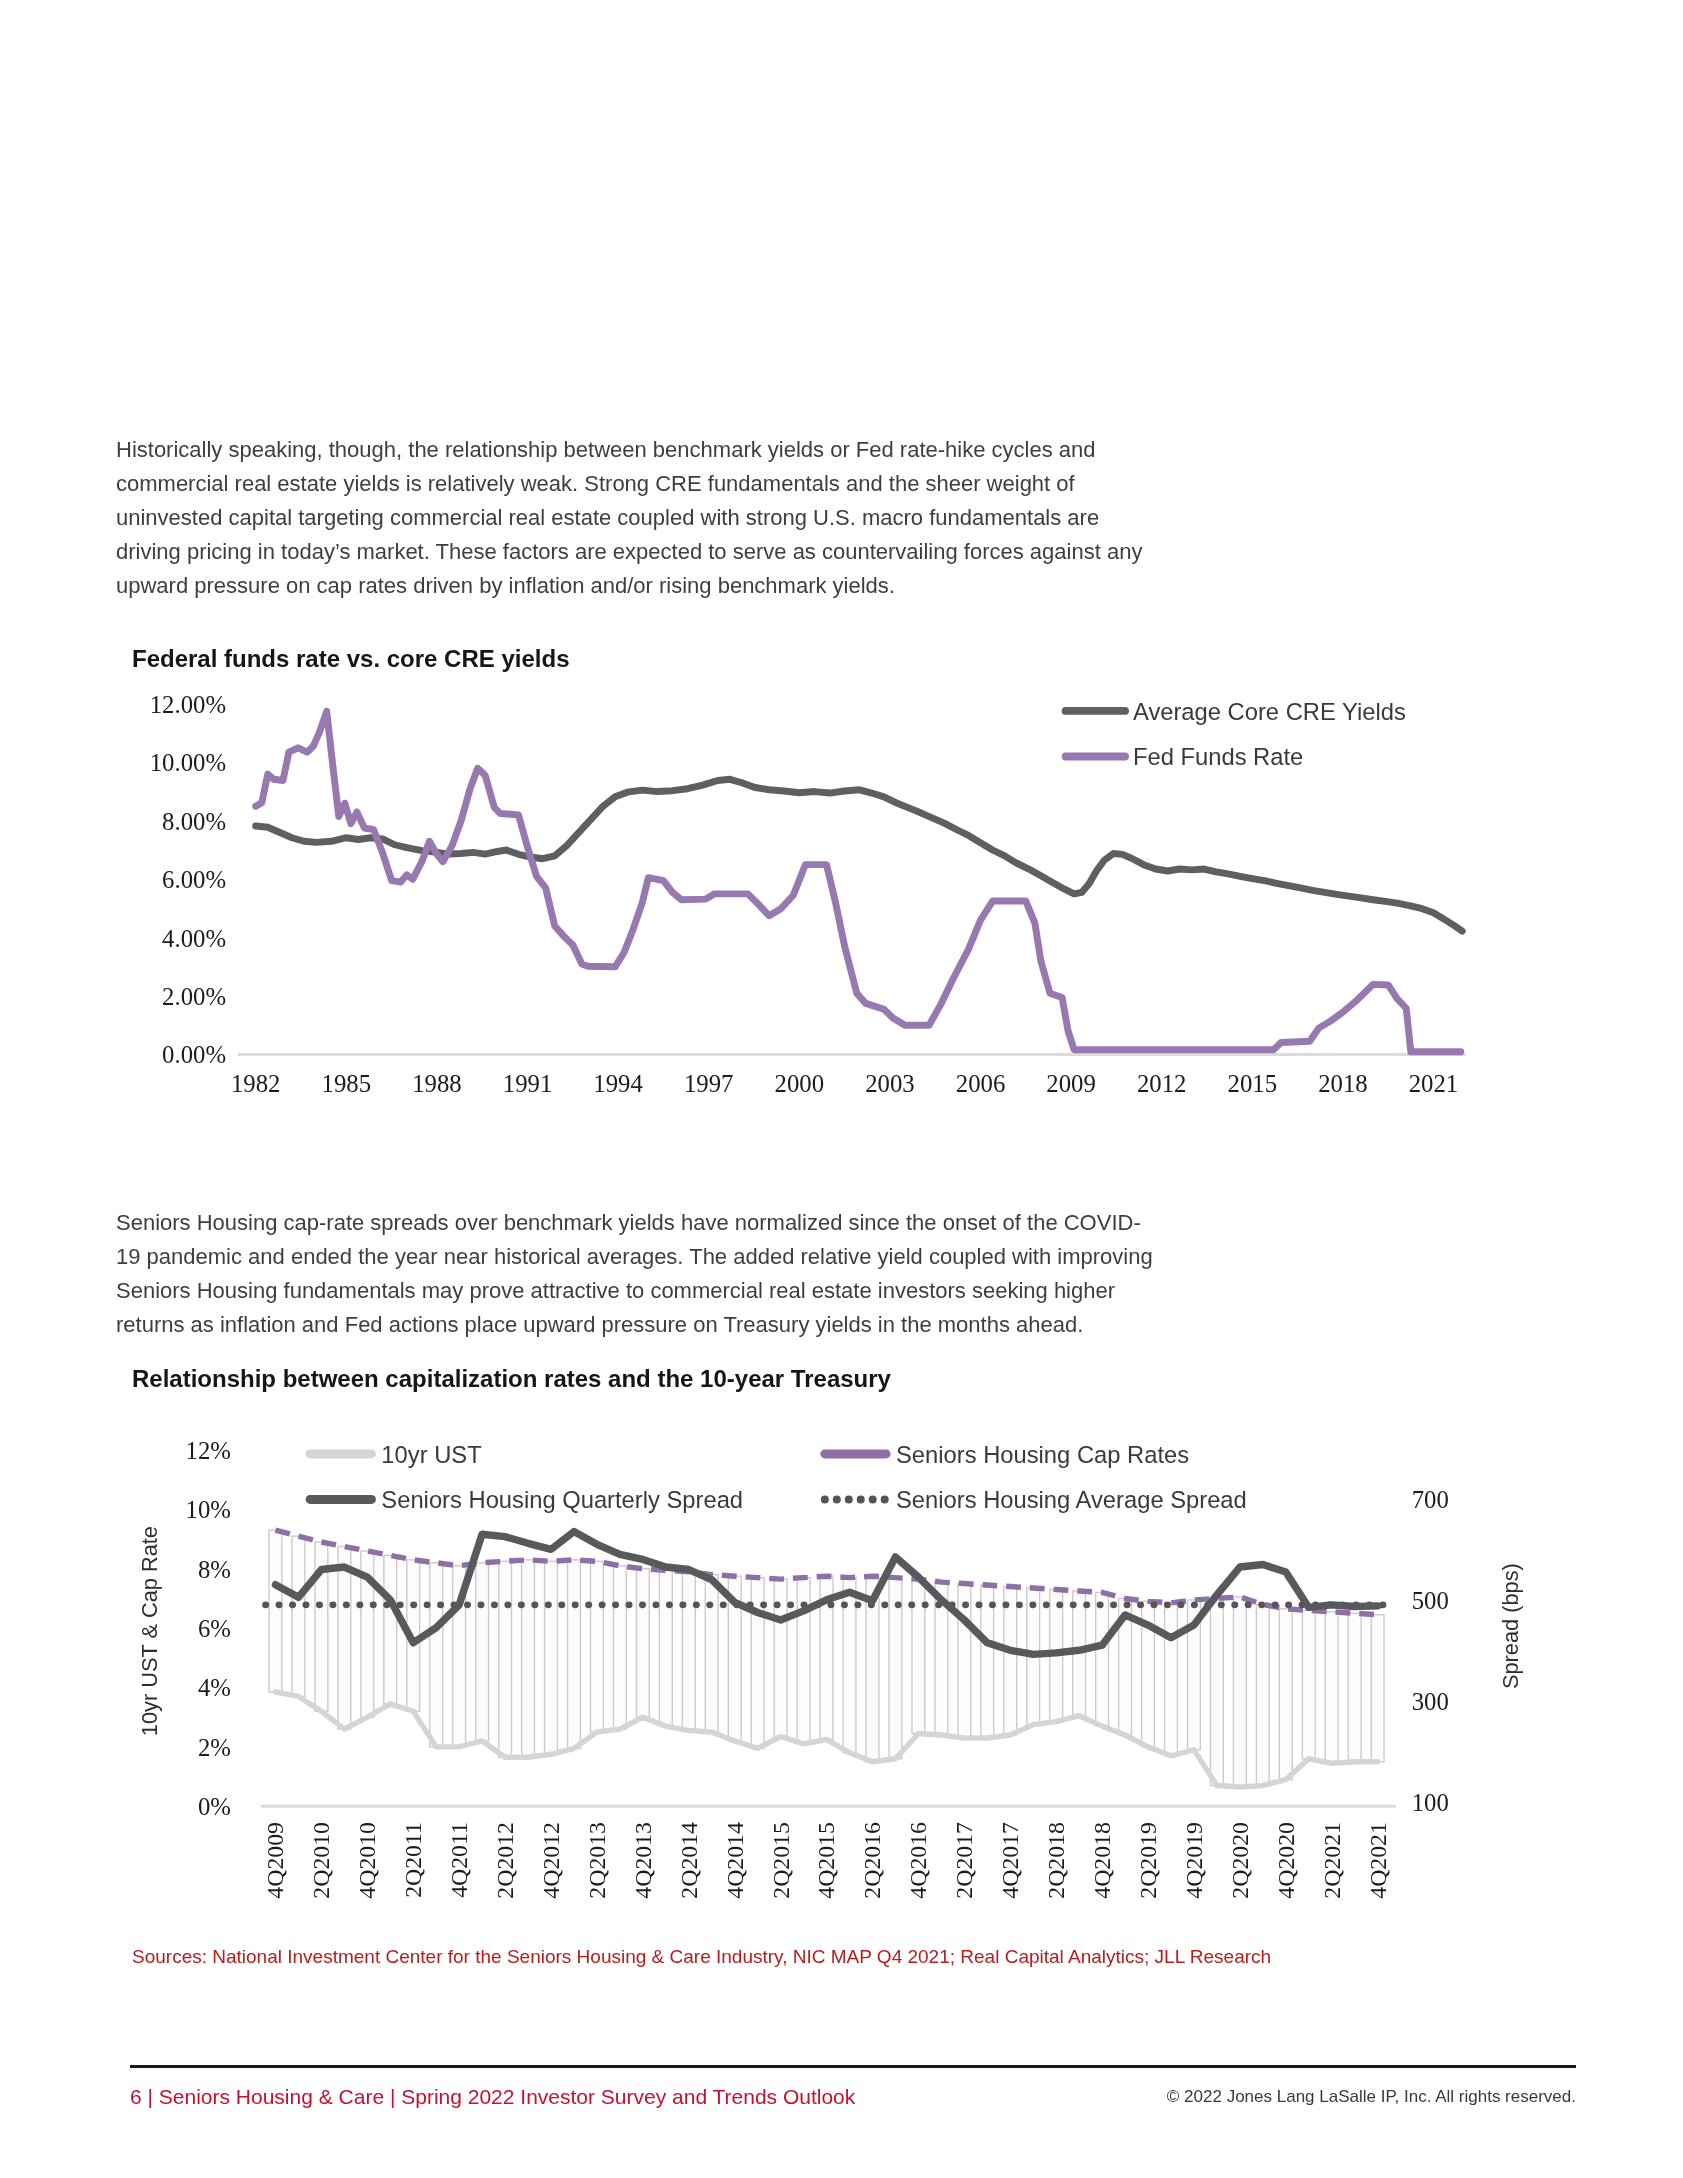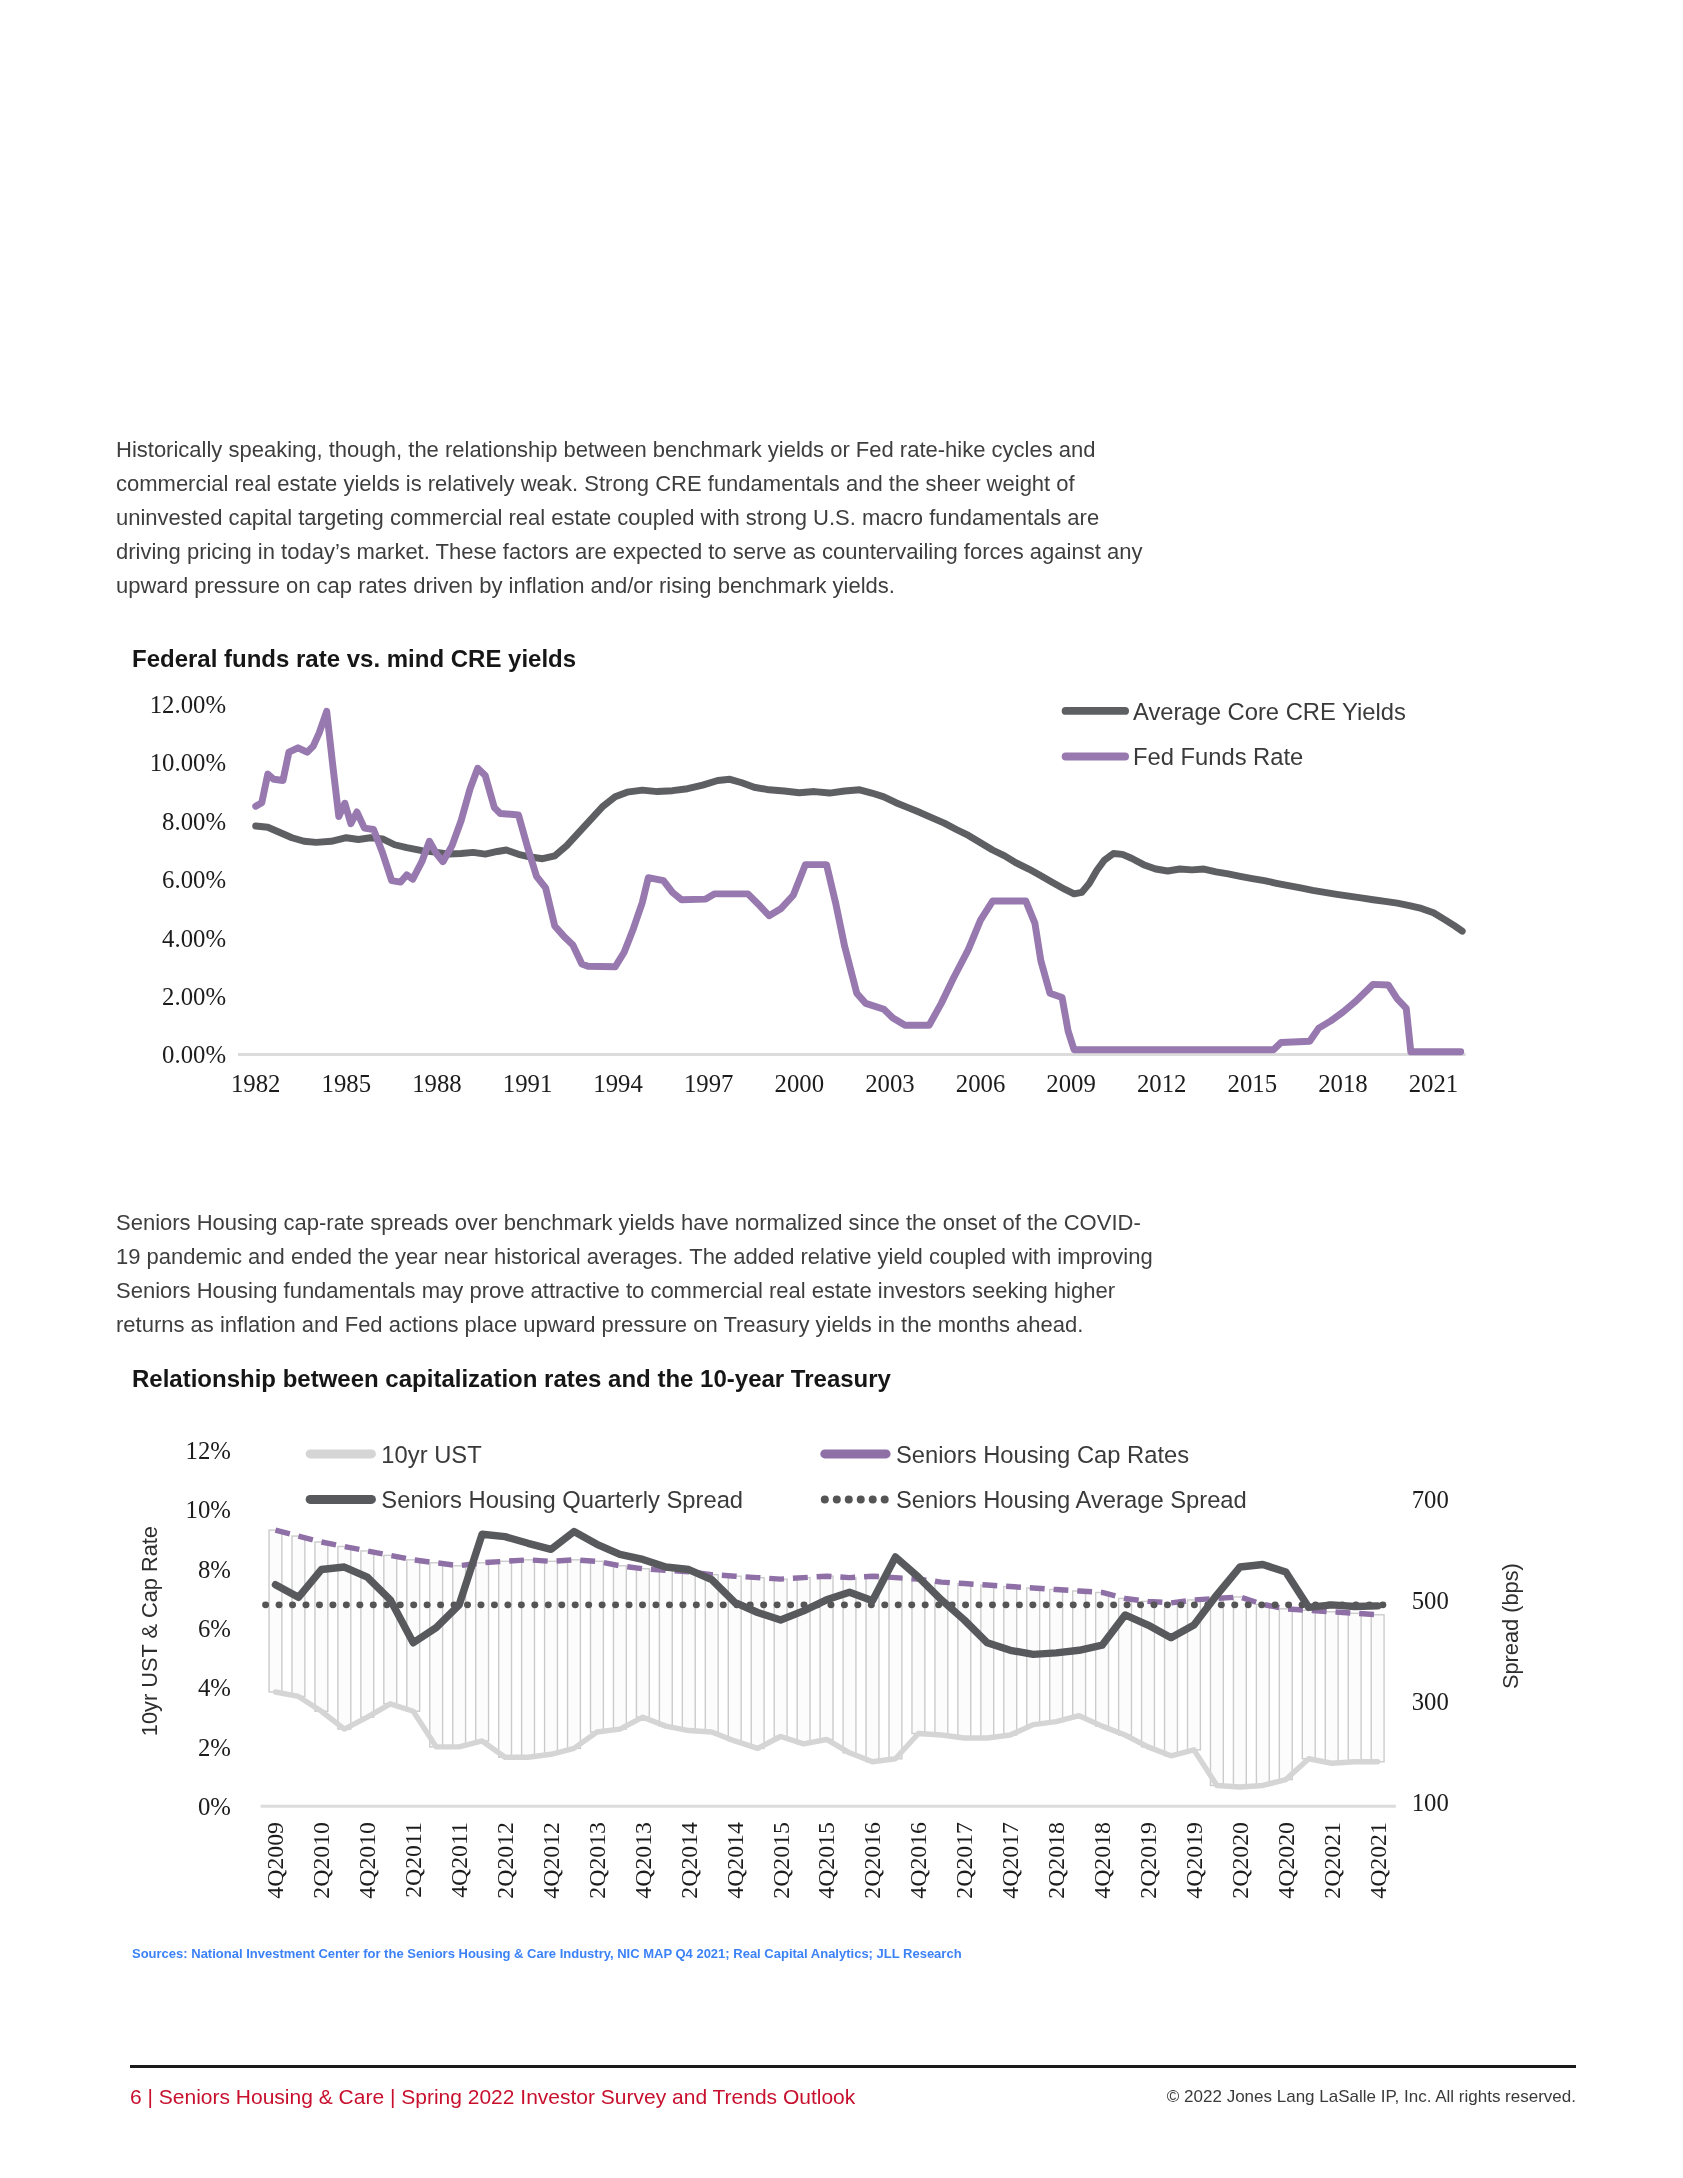--- a/index.html
+++ b/index.html
@@ -14,36 +14,36 @@
   #para2{top:1170px;margin-top:36px;}
   .chart-heading{position:absolute;left:132px;margin:0;font-size:24px;font-weight:700;color:#161616;}
   #heading1{top:645px;}
   #heading2{top:1365px;}
   #chart1{position:absolute;left:127px;top:686px;}
   #chart2{position:absolute;left:127px;top:1428px;}
   .tick{font-family:"Liberation Serif",serif;font-size:25px;fill:#1C1C1C;}
   .tick-sm{font-family:"Liberation Serif",serif;font-size:24px;fill:#1C1C1C;}
   .axis-title{font-family:"Liberation Sans",sans-serif;font-size:22px;fill:#2E2E2E;}
   .legend-label{font-family:"Liberation Sans",sans-serif;font-size:24px;fill:#3A3A3A;}
-  .sources{position:absolute;left:132px;top:1946px;margin:0;font-size:13px;font-weight:700;color:#3b82f6;}
+  .sources{position:absolute;left:132px;top:1946px;margin:0;font-size:19px;font-weight:400;color:#b91c1c;}
   .footer-rule{position:absolute;left:130px;top:2065px;width:1446px;height:3px;background:#1A1A1A;}
   .footer{position:absolute;left:130px;top:2085px;width:1446px;display:flex;
           justify-content:space-between;align-items:center;}
   .footer-left{font-size:21px;}
   .footer-right{font-size:17px;color:#3A3A3A;}
 </style>
 </head>
 <body>
 
 <div class="page">
   <h1 class="title"><br></h1>
 
   <p class="body-text" id="para1">Historically speaking, though, the relationship between benchmark yields or Fed rate-hike cycles and commercial real estate yields is relatively weak. Strong CRE fundamentals and the sheer weight of uninvested capital targeting commercial real estate coupled with strong U.S. macro fundamentals are driving pricing in today’s market. These factors are expected to serve as countervailing forces against any upward pressure on cap rates driven by inflation and/or rising benchmark yields.</p>
 
-  <h2 class="chart-heading" id="heading1">Federal funds rate vs. mind CRE yields</h2>
+  <h2 class="chart-heading" id="heading1">Federal funds rate vs. core CRE yields</h2>
   <svg id="chart1" width="1406" height="428" viewBox="0 0 1420 432">
       <line x1="112" y1="372" x2="1352" y2="372" stroke="#DCDCDC" stroke-width="3"></line>
       <text x="100" y="381" class="tick" text-anchor="end">0.00%</text>
       <text x="100" y="322" class="tick" text-anchor="end">2.00%</text>
       <text x="100" y="263" class="tick" text-anchor="end">4.00%</text>
       <text x="100" y="204" class="tick" text-anchor="end">6.00%</text>
       <text x="100" y="145" class="tick" text-anchor="end">8.00%</text>
       <text x="100" y="86" class="tick" text-anchor="end">10.00%</text>
       <text x="100" y="27" class="tick" text-anchor="end">12.00%</text>
       <text x="130" y="410" class="tick" text-anchor="middle">1982</text>

